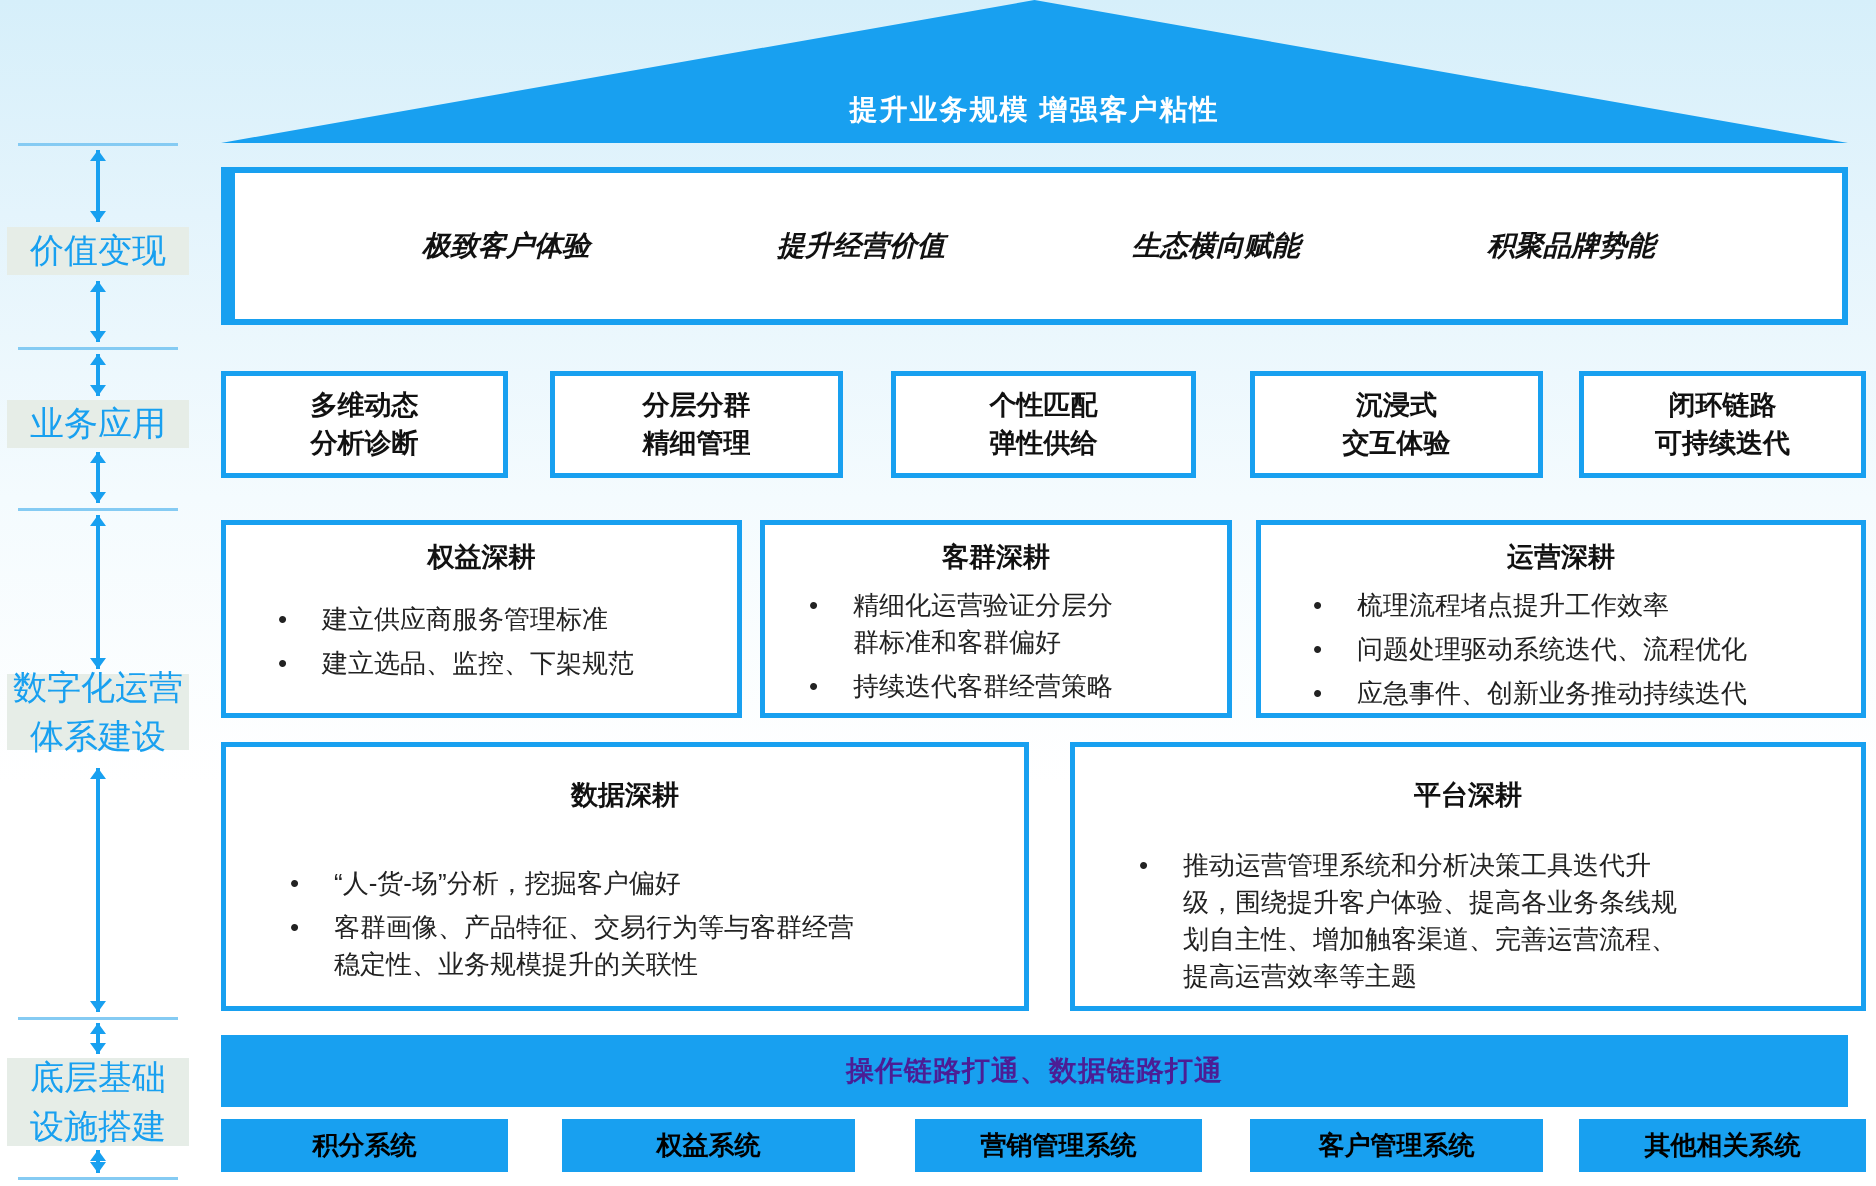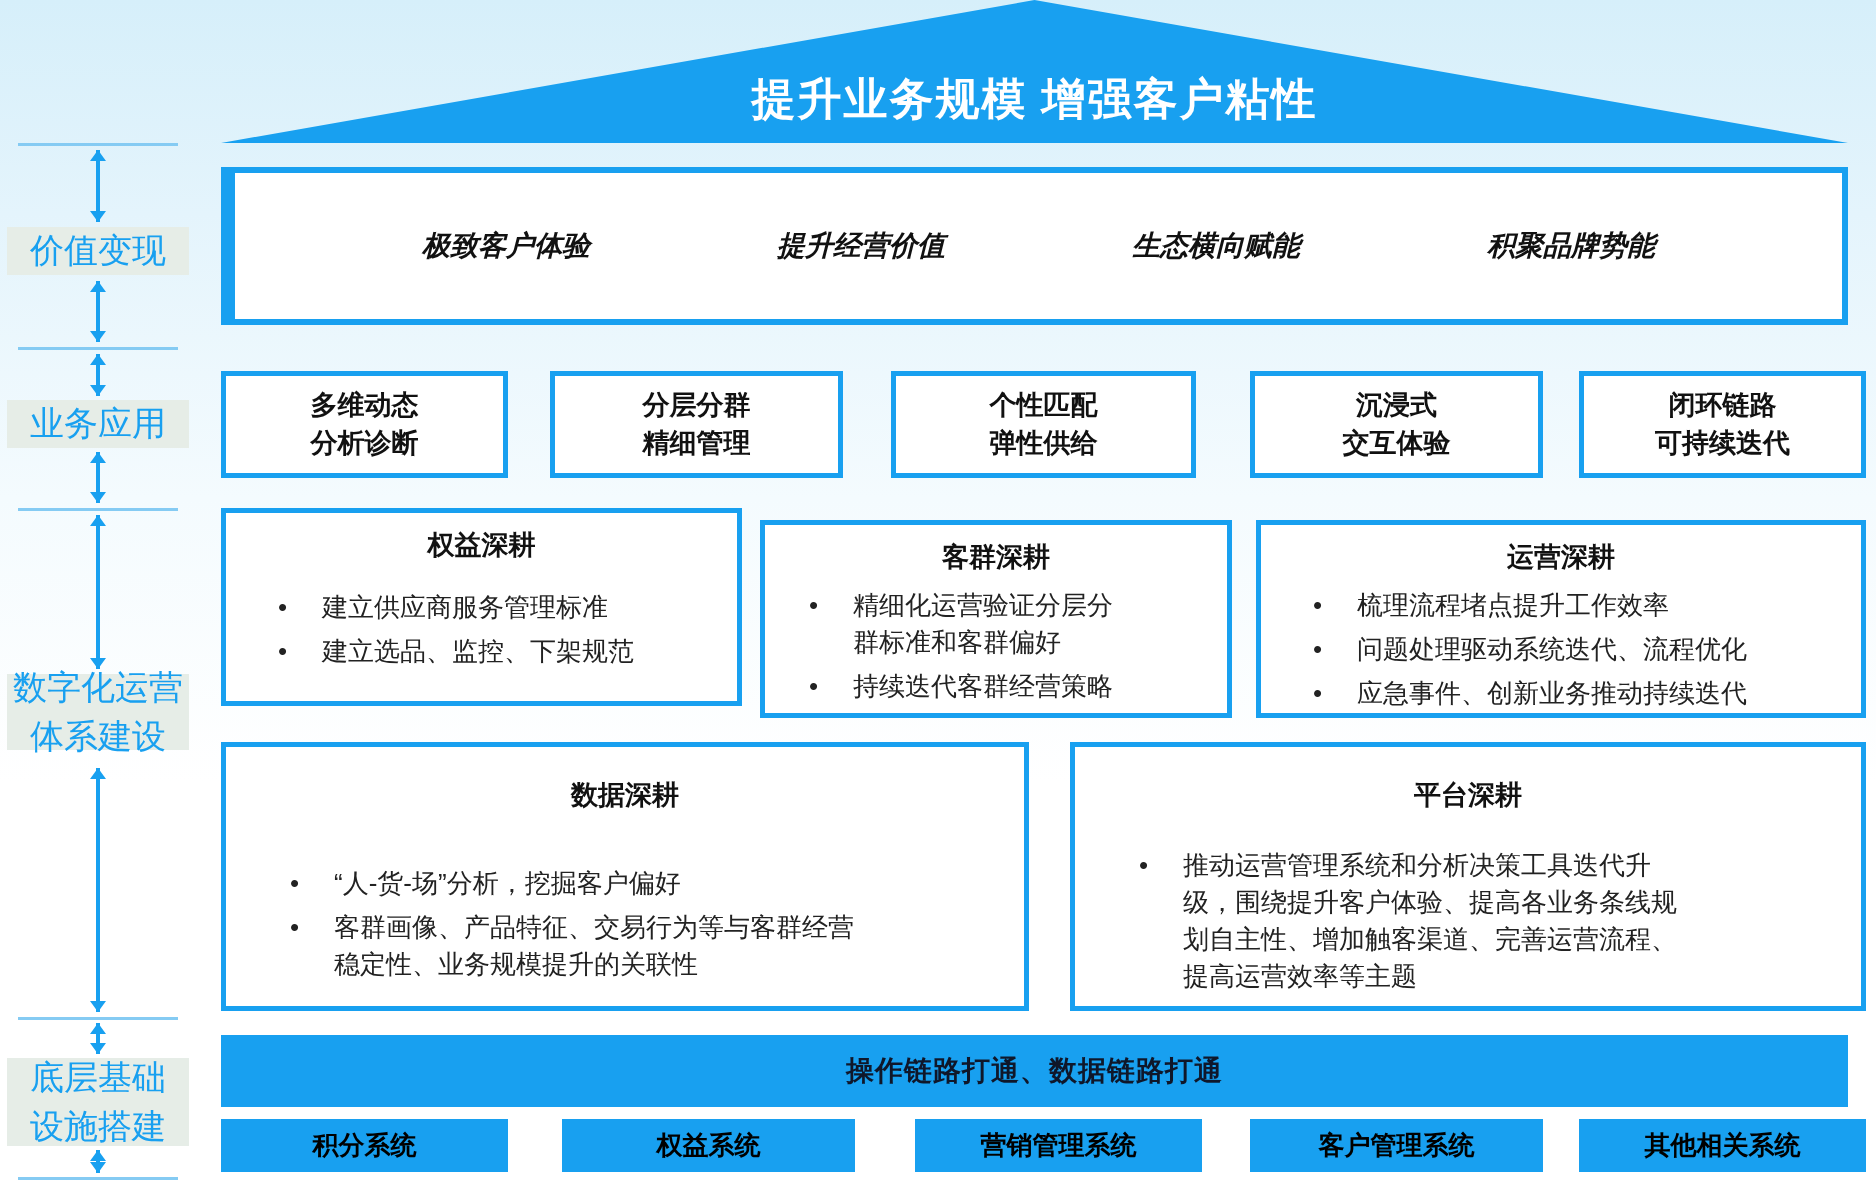--- a/index.html
+++ b/index.html
@@ -24,21 +24,21 @@
 
   
   .roof {
     position: absolute; left: 221px; top: 0; width: 1627px; height: 143px;
     background: var(--blue);
     clip-path: polygon(50% 0%, 100% 100%, 0% 100%);
   }
   .roof-title {
     position: absolute; left: 0; right: 0; bottom: 14px;
     text-align: center; color: #ffffff;
-    font-size: 44px; font-weight: 700; letter-spacing: 2px;
+    font-size: 28px; font-weight: 700; letter-spacing: 2px;
   }
 
   
   .tick { position: absolute; left: 18px; width: 160px; height: 3px; background: var(--tick); }
   .tick.t1 { top: 143px; } .tick.t2 { top: 347px; } .tick.t3 { top: 508px; }
   .tick.t4 { top: 1017px; } .tick.t5 { top: 1177px; }
 
   .varrow { position: absolute; left: 96px; width: 4px; background: var(--blue); }
   .varrow::before, .varrow::after {
     content: ""; position: absolute; left: 50%; transform: translateX(-50%);
@@ -96,37 +96,37 @@
   .deep-box .box-title {
     text-align: center; font-size: 27px; font-weight: 700; color: var(--ink); margin-top: 14px;
   }
   .deep-box ul { list-style: none; margin: 12px 0 0 0; }
   .deep-box li {
     position: relative; font-size: 26px; color: var(--bullet-ink);
     line-height: 1.42; margin-bottom: 7px; text-align: left;
   }
   .deep-box li::before { content: "•"; position: absolute; left: -44px; top: 0; color: var(--bullet-ink); }
 
-  .deep-box.d-quanyi  { left: 221px;  top: 508px; width: 521px; height: 198px; }
+  .deep-box.d-quanyi  { left: 221px;  top: 520px; width: 521px; height: 198px; }
   .deep-box.d-kequn   { left: 760px;  top: 520px; width: 472px; height: 198px; }
   .deep-box.d-yunying { left: 1256px; top: 520px; width: 610px; height: 198px; }
   .deep-box.d-data    { left: 221px;  top: 742px; width: 808px; height: 269px; }
   .deep-box.d-plat    { left: 1070px; top: 742px; width: 796px; height: 269px; }
 
   .d-quanyi ul  { padding: 14px 24px 0 96px; }
   .d-kequn ul   { padding: 0 100px 0 88px; }
   .d-yunying ul { padding: 0 24px 0 96px; }
   .d-data .box-title, .d-plat .box-title { margin-top: 30px; }
   .d-data ul { padding: 0 156px 0 108px; margin-top: 52px; }
   .d-plat ul { padding: 0 164px 0 108px; margin-top: 34px; }
 
   
   .found-bar {
     position: absolute; left: 221px; top: 1035px; width: 1627px; height: 72px;
-    background: var(--blue); color: #0f172a;
+    background: var(--blue); color: #4c1d95;
     display: flex; align-items: center; justify-content: center;
     font-size: 28px; font-weight: 700; letter-spacing: 1px;
   }
   .sys-box {
     position: absolute; top: 1119px; height: 53px;
     background: var(--blue); color: #000000;
     display: flex; align-items: center; justify-content: center;
     font-size: 26px; font-weight: 700; white-space: nowrap;
   }
   .sys-box.s1 { left: 221px;  width: 287px; }

